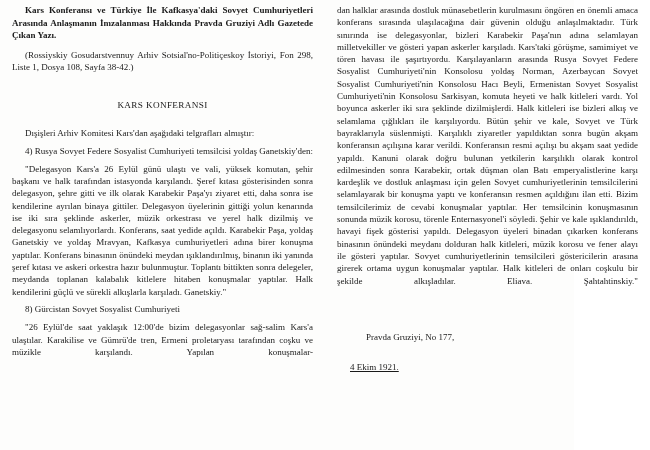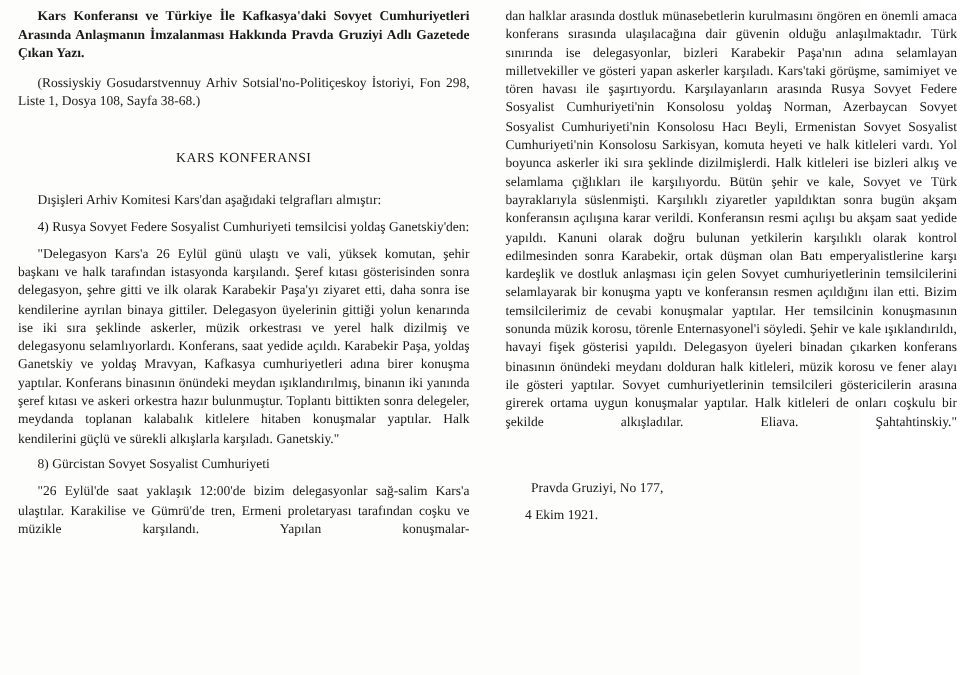--- a/index.html
+++ b/index.html
@@ -84,28 +84,29 @@
     padding-bottom: 0;
   }
 
   .gap-after-heading { height: 17px; }
   .para-gap { height: 5.5px; }
 
   .colophon {
     font-size: 9.0px;
     line-height: 13.5px;
     text-indent: 13px;
-    margin: 4px;
+    margin: 16px;
     padding-top: 16px;
   }
   .colophon-line2 {
     font-size: 9.0px;
     line-height: 13.5px;
     text-indent: 13px;
     margin: 0;
+    text-decoration: underline;
   }
 
   
   .just-block {
     text-align: justify;
   }
   .just-block::after {
     content: "";
     display: inline-block;
     width: 100%;
@@ -113,21 +114,21 @@
 </style>
 </head>
 <body>
 
 <div id="page">
 
   <div class="column" id="left-column">
 
     <div class="doc-title">Kars Konferansı ve Türkiye İle Kafkasya'daki Sovyet Cumhuriyetleri Arasında Anlaşmanın İmzalanması Hakkında Pravda Gruziyi Adlı Gazetede Çıkan Yazı.</div>
 
-    <div class="archive-ref">(Rossiyskiy Gosudarstvennuy Arhiv Sotsial'no-Politiçeskoy İstoriyi, Fon 298, Liste 1, Dosya 108, Sayfa 38-68.)</div>
+    <div class="archive-ref">(Rossiyskiy Gosudarstvennuy Arhiv Sotsial'no-Politiçeskoy İstoriyi, Fon 298, Liste 1, Dosya 108, Sayfa 38-42.)</div>
 
     <div class="section-heading">KARS KONFERANSI</div>
 
     <div class="gap-after-heading"></div>
 
     <p class="indented">Dışişleri Arhiv Komitesi Kars'dan aşağıdaki telgrafları almıştır:</p>
 
     <div class="para-gap"></div>
 
     <p class="indented">4) Rusya Sovyet Federe Sosyalist Cumhuriyeti temsilcisi yoldaş Ganetskiy'den:</p>

